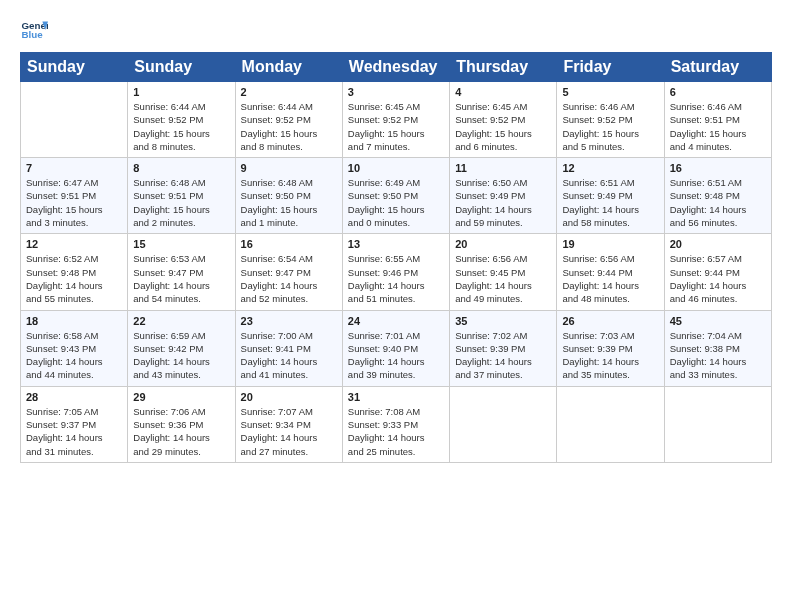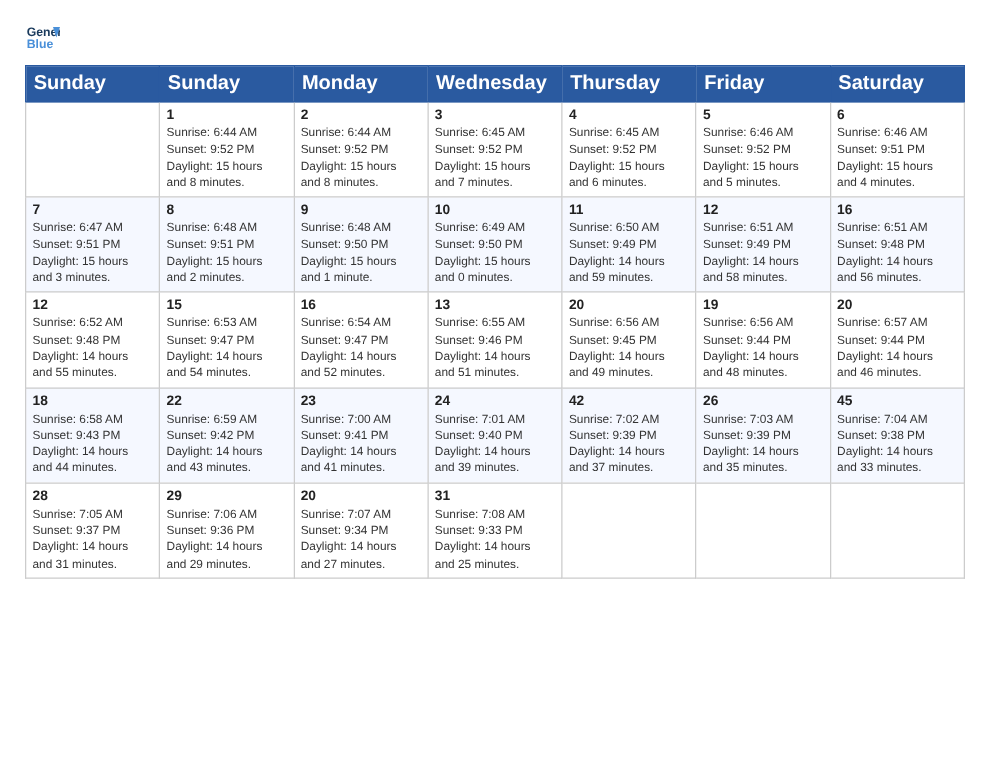--- a/index.html
+++ b/index.html
@@ -206,21 +206,21 @@
         </td>
         <td>
           <span class="day-number">23</span>
           <div class="day-info">Sunrise: 7:00 AM<br>Sunset: 9:41 PM<br>Daylight: 14 hours<br>and 41 minutes.</div>
         </td>
         <td>
           <span class="day-number">24</span>
           <div class="day-info">Sunrise: 7:01 AM<br>Sunset: 9:40 PM<br>Daylight: 14 hours<br>and 39 minutes.</div>
         </td>
         <td>
-          <span class="day-number">42</span>
+          <span class="day-number">35</span>
           <div class="day-info">Sunrise: 7:02 AM<br>Sunset: 9:39 PM<br>Daylight: 14 hours<br>and 37 minutes.</div>
         </td>
         <td>
           <span class="day-number">26</span>
           <div class="day-info">Sunrise: 7:03 AM<br>Sunset: 9:39 PM<br>Daylight: 14 hours<br>and 35 minutes.</div>
         </td>
         <td>
           <span class="day-number">45</span>
           <div class="day-info">Sunrise: 7:04 AM<br>Sunset: 9:38 PM<br>Daylight: 14 hours<br>and 33 minutes.</div>
         </td>

